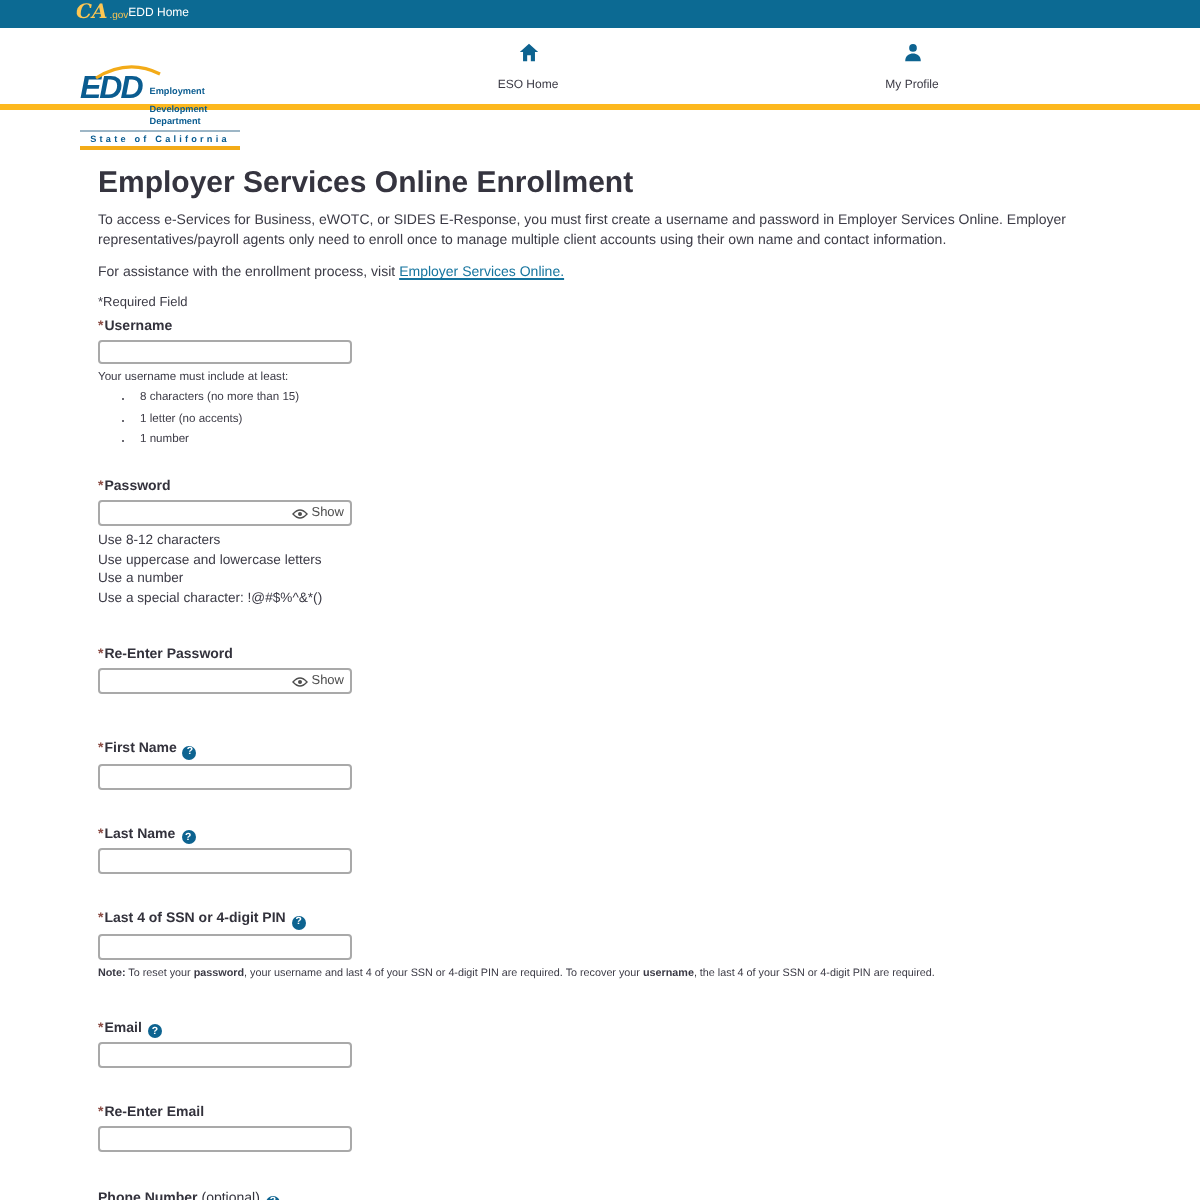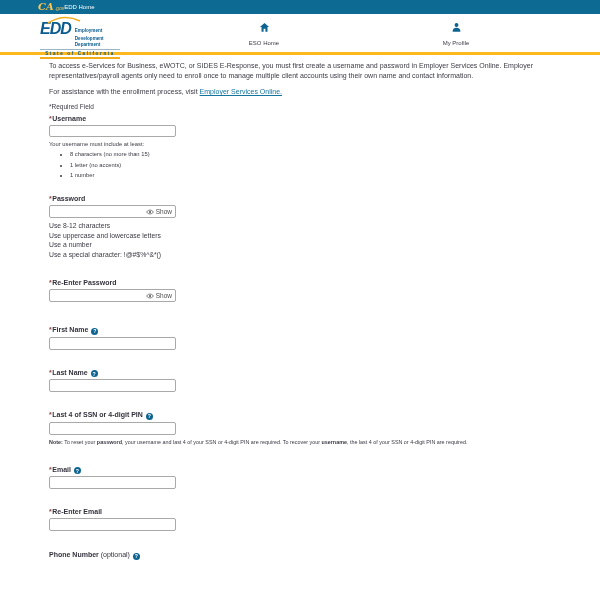--- a/index.html
+++ b/index.html
@@ -13,21 +13,21 @@
     height:14px; background:#0c6a93; display:flex; align-items:center;
     padding:0 48px 0 38px;
   }
   .cagov { display:flex; align-items:baseline; cursor:pointer; }
   .ca-script { font-family:"DejaVu Serif", serif; font-style:italic; font-weight:bold;
     color:#fdc652; font-size:10px; line-height:10px; }
   .ca-suffix { color:#fdc652; font-size:5px; margin-left:1px; }
   .topbar-link { color:#ffffff; font-size:6px; text-decoration:none; cursor:pointer; }
   
   .header { position:relative; height:38px; background:#fff; }
-  .edd-logo { position:absolute; left:40px; top:4px; cursor:pointer; }
+  .edd-logo { position:absolute; left:40px; top:20px; cursor:pointer; }
   .edd-main { display:flex; align-items:flex-start; }
   .edd-acronym {
     font-size:16px; font-weight:bold; font-style:italic; color:#0a5c90;
     line-height:16px; letter-spacing:-1px; margin-top:3px;
   }
   .edd-swoosh { position:absolute; left:6px; top:-2px; }
   .dept-lines { margin-left:4px; }
   .dept-line { font-size:4.6px; font-weight:bold; color:#0a5c90; line-height:5.6px; }
   .edd-tagline {
     margin-top:2px; font-size:4.6px; font-weight:bold; color:#0a5c90;
@@ -120,20 +120,21 @@
       <path d="M3.5 21 C3.5 14.5 8 12.5 12 12.5 C16 12.5 20.5 14.5 20.5 21 Z" fill="#0d6390"></path>
     </svg>
     <span class="nav-label">My Profile</span>
   </div>
 </div>
 
 <div class="gold-rule"></div>
 
 <div class="content">
 
+  <h1>Employer Services Online Enrollment</h1>
 
   <p class="intro">To access e-Services for Business, eWOTC, or SIDES E-Response, you must first create a username and password in Employer Services Online. Employer representatives/payroll agents only need to enroll once to manage multiple client accounts using their own name and contact information.</p>
 
   <p class="assist"><span>For assistance with the enrollment process, visit </span><a>Employer Services Online.</a></p>
 
   <p class="required">*Required Field</p>
 
   <div class="f-label mt-username"><span class="req-star">*</span><span>Username</span></div>
   <input class="tb" type="text" value="" style="">
   <div class="u-hint-title">Your username must include at least:</div>

